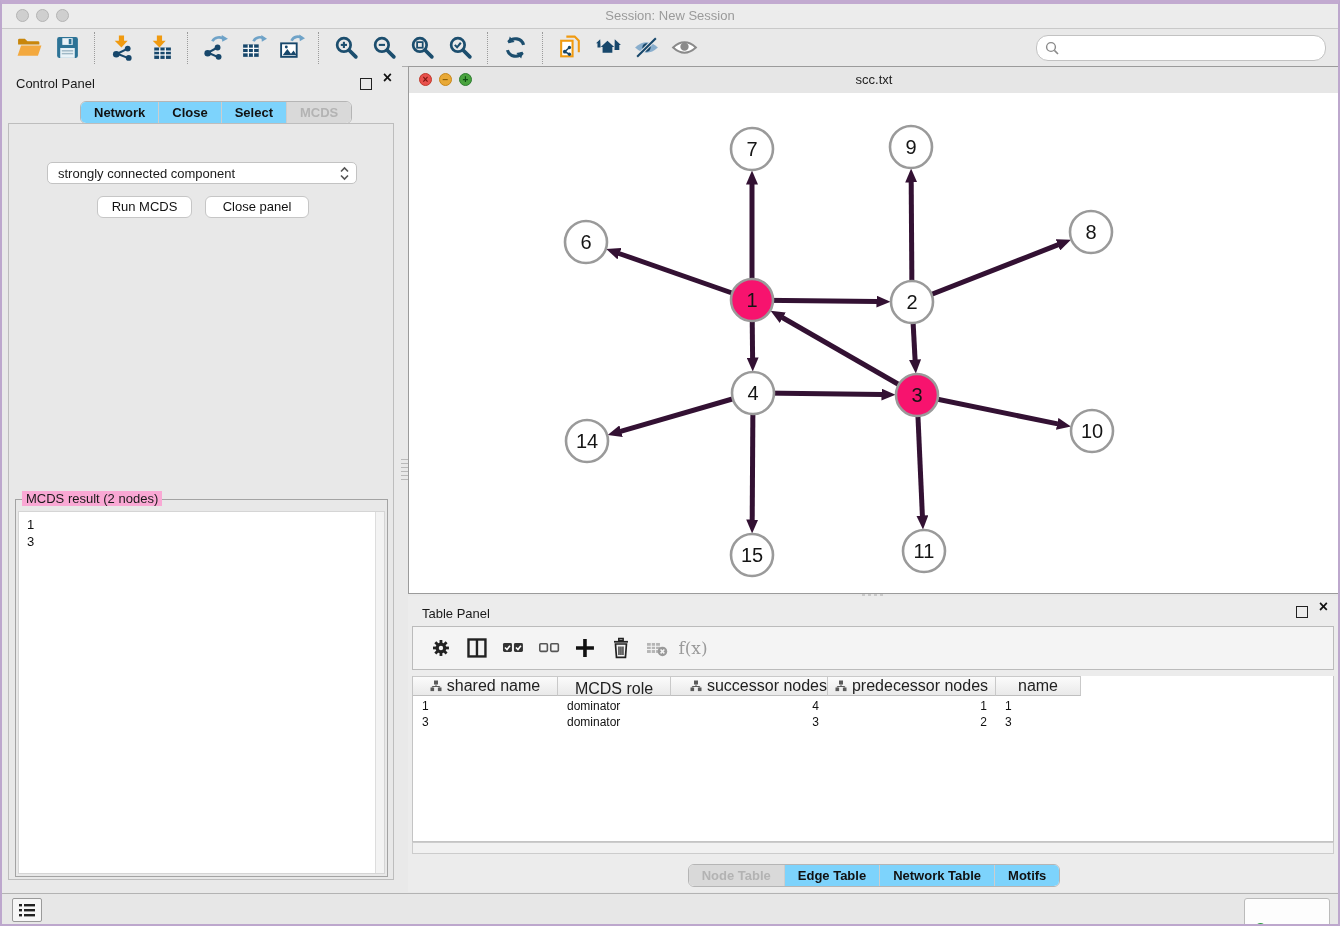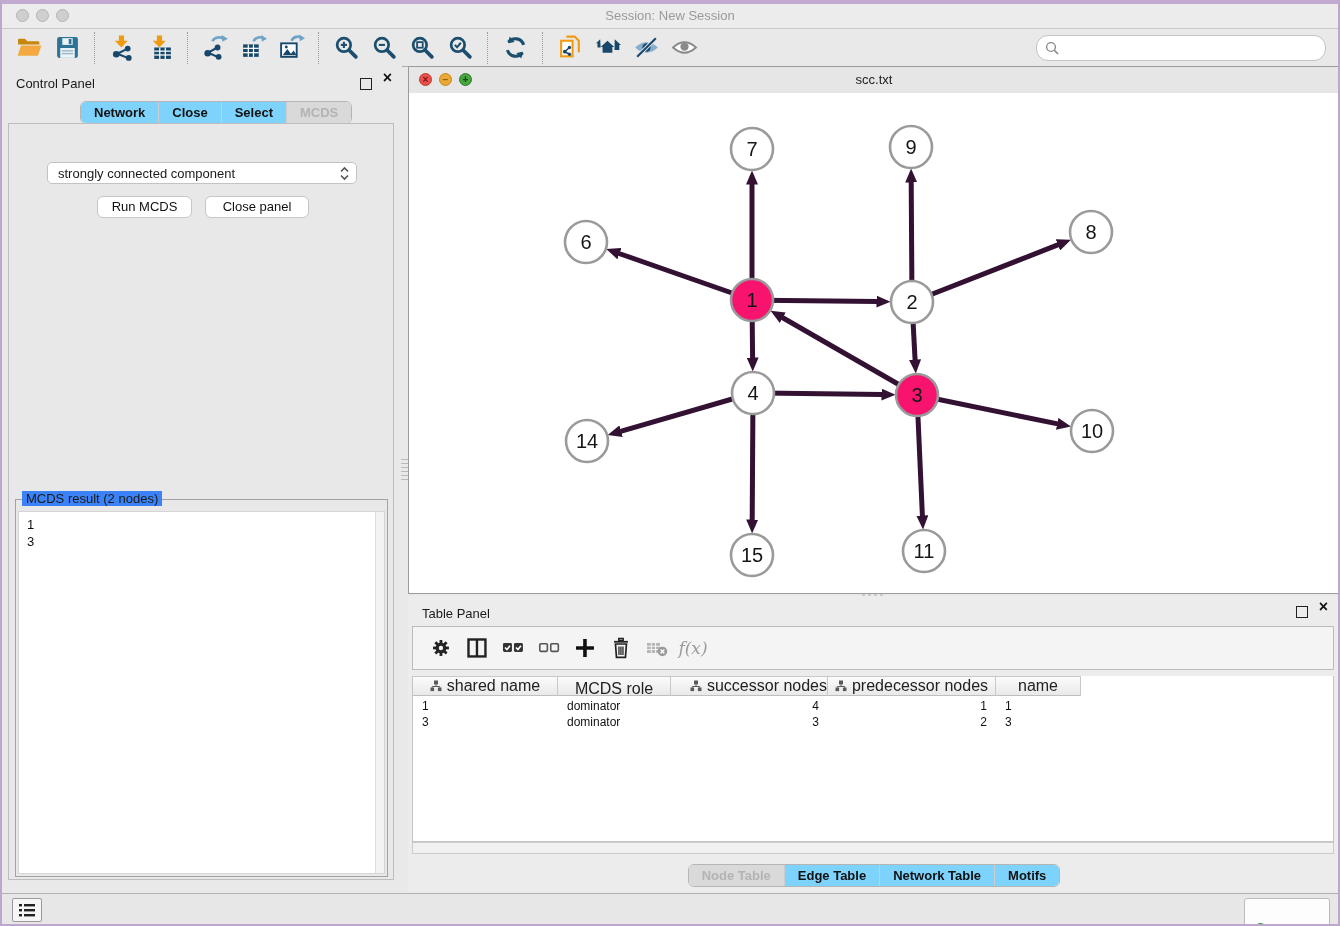--- a/index.html
+++ b/index.html
@@ -31,21 +31,21 @@
   .seg .tab{padding:3px 13px;font-size:13px;font-weight:600;color:#111;background:#7dd3fc;border-left:1px solid #cdcdcd;white-space:nowrap;}
   .seg .tab:first-child{border-left:none;}
   .seg .tab.selected{background:#d9d9d9;color:#b3b3b3;}
   .cp-body{position:absolute;left:6px;top:57px;width:386px;height:757px;background:#e8e8e8;border:1px solid #bdbdbd;box-sizing:border-box;}
   .opt-label{position:absolute;left:0;right:0;top:19px;text-align:center;font-size:13px;}
   .combo{position:absolute;left:38px;top:38px;width:310px;height:22px;background:#fff;border:1px solid #c3c3c3;border-radius:5px;box-sizing:border-box;display:flex;align-items:center;}
   .combo .val{flex:1;font-size:13px;padding-left:10px;}
   .combo .chev{margin-right:7px;display:flex;}
   .btn{position:absolute;height:22px;background:#fff;border:1px solid #c6c6c6;border-radius:6px;font-size:13px;color:#111;text-align:center;line-height:20px;box-sizing:border-box;}
   .fieldset{position:absolute;left:6px;top:375px;width:373px;height:378px;border:1px solid #a3a3a3;box-sizing:border-box;}
-  .fieldset .legend{position:absolute;left:6px;top:-9px;background:#3b82f6;padding:0 4px;font-size:13px;}
+  .fieldset .legend{position:absolute;left:6px;top:-9px;background:#f9a8d4;padding:0 4px;font-size:13px;}
   .fieldset .white{position:absolute;left:2px;right:2px;top:11px;bottom:2px;background:#fff;border:1px solid #d5d5d5;}
   .fieldset .scrolltrack{position:absolute;right:0;top:0;bottom:0;width:8px;background:#f3f3f3;border-left:1px solid #ddd;}
   .result-text{position:absolute;left:8px;top:4px;font-size:13px;line-height:17px;white-space:pre;color:#111;}
   
   .netwin{position:absolute;left:406px;top:62px;width:932px;height:528px;border:1px solid #9b9b9b;box-sizing:border-box;background:#fff;}
   .netwin .head{position:absolute;left:0;top:0;right:0;height:26px;background:#e6e6e6;border-bottom:1px solid #b0b0b0;}
   .netwin .head .title{position:absolute;left:0;right:0;top:5px;text-align:center;font-size:13px;color:#222;}
   .tl.sym{font-size:10px;font-weight:700;text-align:center;line-height:12px;}
   .net-canvas{position:absolute;left:0;top:26px;right:0;bottom:0;background:#fff;overflow:hidden;}
   
@@ -61,21 +61,21 @@
   .tp-row{position:absolute;left:0;height:16px;display:flex;font-size:12px;color:#111;}
   .tp-cell{height:16px;box-sizing:border-box;display:flex;align-items:center;padding:0 9px;}
   .tp-cell.right{justify-content:flex-end;}
   .tp-scroll{position:absolute;left:4px;top:246px;width:922px;height:12px;background:#f1f1f1;border:1px solid #ccc;box-sizing:border-box;}
   .tp-tabs-strip{position:absolute;left:0;right:0;top:262px;height:34px;background:#ececec;display:flex;justify-content:center;}
   
   .statusbar{position:absolute;left:0;bottom:0;width:100%;height:30px;background:#e7e7e7;border-top:1px solid #b3b3b3;}
   .list-btn{position:absolute;left:10px;top:4px;width:28px;height:22px;background:#f6f6f6;border:1px solid #9a9a9a;border-radius:2px;display:flex;align-items:center;justify-content:center;}
   .mem-btn{position:absolute;right:8px;top:4px;height:22px;padding:18px 10px;background:#fdfdfd;border:1px solid #bbb;border-radius:3px;display:flex;align-items:center;gap:6px;font-size:13px;}
   .mem-dot{width:11px;height:11px;border-radius:50%;background:#2c9c3f;}
-  .fx{font-family:"DejaVu Serif",serif;font-style:italic;font-size:17px;color:#9a9a9a;}
+  .fx{font-family:"DejaVu Serif",serif;font-size:17px;color:#9a9a9a;}
 </style>
 </head>
 <body>
 
 <div class="app">
 
   <div class="titlebar">
     <span class="tl gray" style="left:14px"></span>
     <span class="tl gray" style="left:34px"></span>
     <span class="tl gray" style="left:54px"></span>

